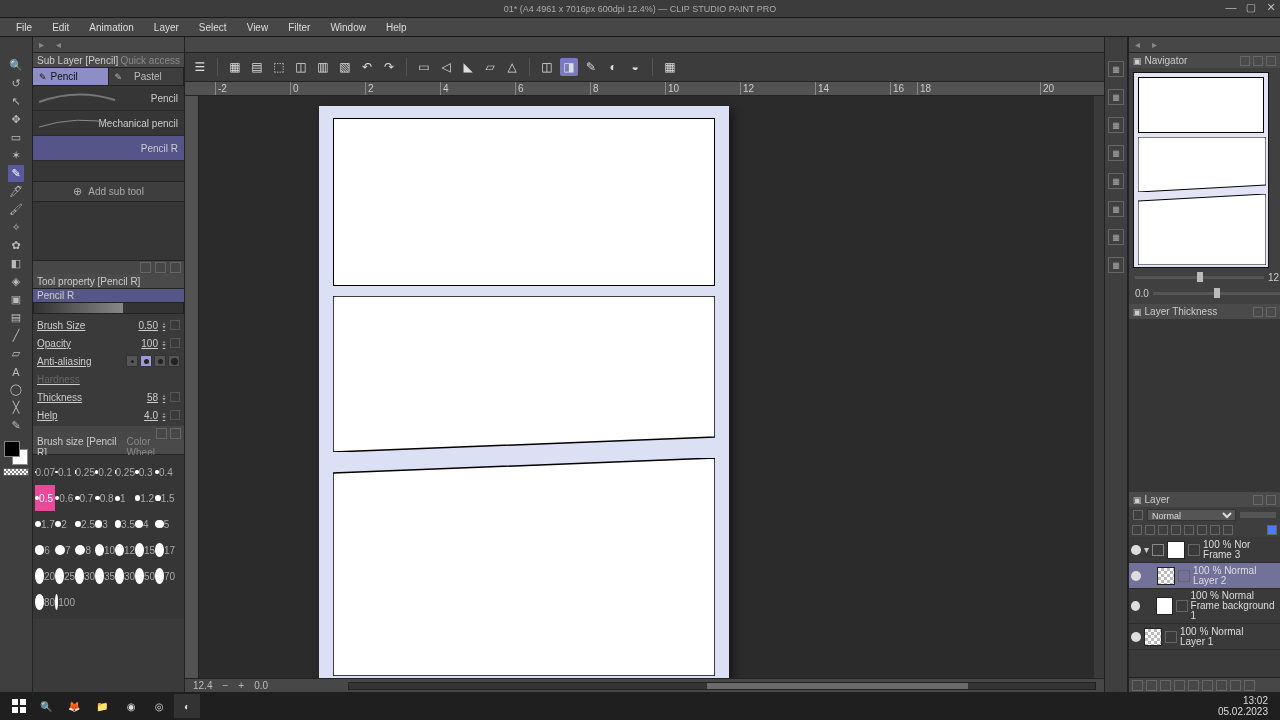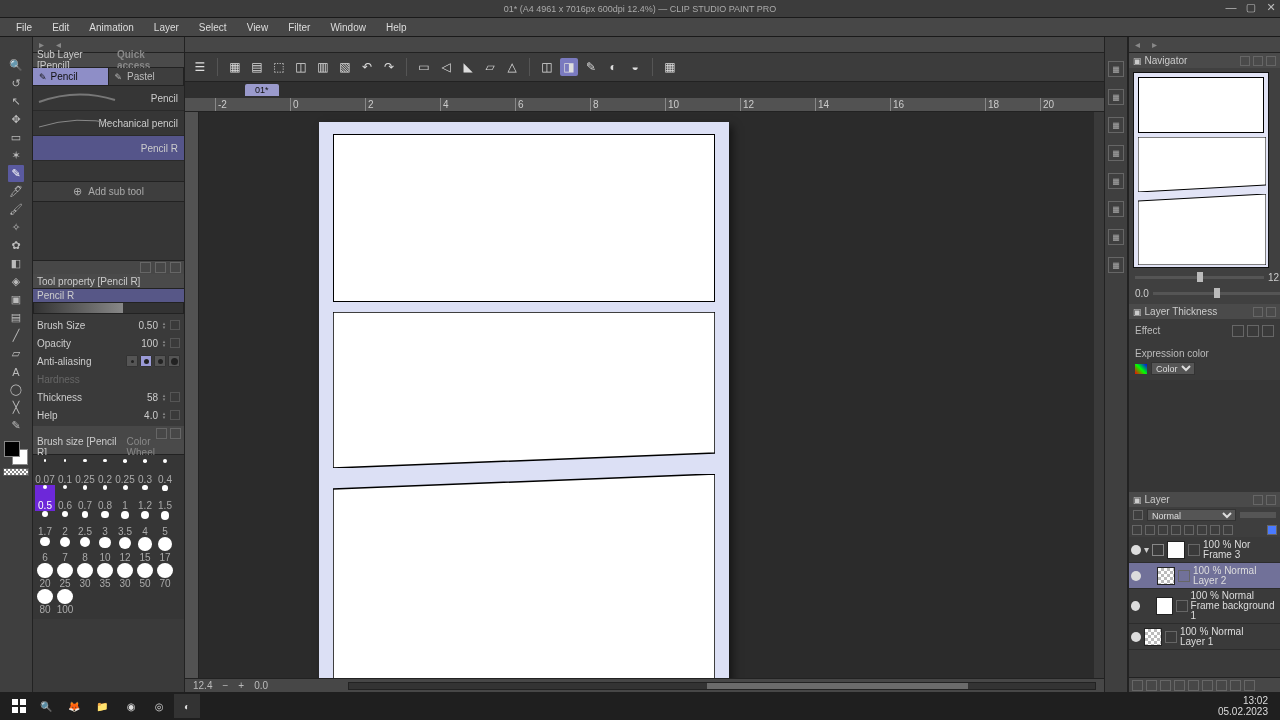--- a/index.html
+++ b/index.html
@@ -29,43 +29,43 @@
 .subtool-list { height: 96px; background: #363636; border-bottom: 1px solid #222;}
 .subtool-item { height: 25px; border-bottom: 1px solid #2a2a2a; display: flex; align-items:center; justify-content: flex-end; padding: 0 6px; font-size: 9px; color: #ccc; position: relative; cursor: pointer;}
 .subtool-item.active { background: #55558a;}
 .subtool-item .stroke { position: absolute; left: 4px; width: 80px; height: 12px; }
 .stroke svg { width: 100%; height: 100%;}
 .pane-btnrow { height: 20px; background: #3e3e3e; border-bottom: 1px solid #222; display:flex; align-items:center; justify-content:center; color:#aaa; font-size:9px; gap:6px;}
 .pane-btnrow .plus { font-size: 11px;}
 .pane-footer { height: 14px; background: #474747; border-top: 1px solid #222; display:flex; justify-content:flex-end; gap:4px; padding:0 3px; align-items:center;}
 .pane-footer span{width:11px;height:11px;border:1px solid #666;display:inline-block;}
 
-.tp-body { background: #3a3a3a; padding: 2px 4px; }
+.tp-body { background: #3a3a3a; padding: 2px 4px; text-decoration: underline; }
 .tp-row { display: flex; align-items: center; height: 18px; font-size: 9px; color:#ccc;}
 .tp-row .lbl { flex: 1;}
 .tp-row .val { width: 34px; text-align: right; padding-right: 2px;}
 .tp-row .spin { width: 8px; height: 12px; display:flex; flex-direction:column; justify-content:center;}
 .tp-row .spin span { height: 4px; font-size: 5px; line-height: 4px; text-align:center; color:#888;}
 .tp-row .btn { width:10px; height:10px; border:1px solid #555; margin-left:2px;}
 .aa-dots { display:flex; gap:2px; margin-left:6px;}
 .aa-dots span { width: 12px; height: 12px; background:#555; border:1px solid #333; border-radius: 1px; display:inline-flex; align-items:center; justify-content:center;}
 .aa-dots span.sel { background:#9a9ad6;}
 .aa-dots span::after { content:""; width:5px; height:5px; background:#222; border-radius:50%;}
 .aa-dots span:nth-child(1)::after{width:3px;height:3px;}
 .aa-dots span:nth-child(4)::after{width:7px;height:7px;}
 .tp-row.dim { color:#666;}
 .tp-strip { height: 10px; background: linear-gradient(to right, #333 0%, #888 60%, #333 60%); border:1px solid #222;}
 .tp-title { height: 13px; background: #575787; padding:0 4px; font-size:9px; display:flex; align-items:center;}
 .tp-foot { height:14px; background:#474747; display:flex; justify-content:flex-end; gap:3px; padding:0 3px; align-items:center;}
 .tp-foot span{width:11px;height:11px;border:1px solid #666;}
 
 .brush-grid { background: #363636; padding: 4px 2px; display:flex; flex-wrap:wrap; gap: 0;}
-.brush-cell { width: 20px; height: 26px; display:flex; flex-direction:column; align-items:center; justify-content:space-between; font-size: 8px; color:#aaa;}
+.brush-cell { width: 20px; height: 26px; display:flex; flex-direction:row; align-items:center; justify-content:flex-start; font-size: 8px; color:#aaa;}
 .brush-cell .dot { background:#fff; border-radius:50%;}
-.brush-cell.sel { background:#6d28d9; color:#fff;}
+.brush-cell.sel { background:#ec4899; color:#fff;}
 
 .centercol { flex: 1; display:flex; flex-direction:column; background:#2b2b2b;}
 .toprow-a { height: 16px; background:#474747; border-bottom:1px solid #222;}
 .toolbar { height: 29px; background:#3c3c3c; border-bottom:1px solid #222; display:flex; align-items:center; padding: 0 6px; gap: 4px;}
 .toolbar .sep { width: 1px; height: 18px; background:#555; margin: 0 4px;}
 .toolbar .t { width: 18px; height: 18px; display:flex; align-items:center; justify-content:center; color:#ddd; cursor:pointer; font-size:12px;}
 .toolbar .t.active{ background:#7a7abf; border-radius:2px;}
 .doctab { height: 16px; background:#2f2f2f; display:flex; align-items:center; padding-left:60px;}
 .doctab .tab { background:#9a9acc; color:#111; padding:1px 10px; font-size:9px; border-radius:2px 2px 0 0;}
 .ruler-h { height: 14px; background:#525252; border-bottom:1px solid #222; position:relative; overflow:hidden; color:#ccc; font-size:8px;}
@@ -179,25 +179,25 @@
   </div>
 
   <div class="leftpanes">
     <div class="collapsed-strip">
         <span>▸</span>
         <span>◂</span>
       </div>
 
     <div class="pane-tab">
       <span>Sub Layer [Pencil]</span>
-      <span style="margin-left:auto;color:#888;font-weight:bold;">Quick access</span>
+      <span style="margin-left:auto;color:#888;">Quick access</span>
     </div>
     <div class="subtool-tabs">
       <div class="sttab active">✎ <span style="margin-left:4px">Pencil</span></div>
-      <div class="sttab inactive">✎ <span style="margin-left:5px">Pastel</span></div>
+      <div class="sttab inactive">✎ <span style="margin-left:12px">Pastel</span></div>
     </div>
     <div class="subtool-list">
       <div class="subtool-item">
         <div class="stroke"><svg viewBox="0 0 80 12">
               <path d="M2 10 Q 40 -4 78 8" stroke="#777" stroke-width="2" fill="none"></path>
             </svg></div>
         <span>Pencil</span>
       </div>
       <div class="subtool-item">
         <div class="stroke"><svg viewBox="0 0 80 12">
@@ -459,23 +459,20 @@
       <div class="t">△</div>
       <div class="sep"></div>
       <div class="t">◫</div>
       <div class="t active">◨</div>
       <div class="t">✎</div>
       <div class="t">◐</div>
       <div class="t">◒</div>
       <div class="sep"></div>
       <div class="t">▦</div>
     </div>
-    <div class="doctab">
-      <div class="tab">01*</div>
-    </div>
     <div class="ruler-h" id="ruler-h">
         <div class="tick" style="left: 30px;">
           <span>-2</span>
         </div>
         <div class="tick" style="left: 105px;">
           <span>0</span>
         </div>
         <div class="tick" style="left: 180px;">
           <span>2</span>
         </div>
@@ -493,21 +490,21 @@
         </div>
         <div class="tick" style="left: 555px;">
           <span>12</span>
         </div>
         <div class="tick" style="left: 630px;">
           <span>14</span>
         </div>
         <div class="tick" style="left: 705px;">
           <span>16</span>
         </div>
-        <div class="tick" style="left: 800px;">
+        <div class="tick" style="left: 732px;">
           <span>18</span>
         </div>
         <div class="tick" style="left: 855px;">
           <span>20</span>
         </div>
       </div>
     <div class="canvaszone">
       <div class="ruler-v"></div>
       <div class="viewport">
         <div class="page">
@@ -578,37 +575,20 @@
         <input type="range" class="small-range" value="50" style="">
 
       </div>
     </div>
 
     <div class="lp-header">▣ <span style="margin-left:3px">Layer Thickness</span>
       <span style="margin-left:auto;display:flex;gap:3px;">
           <span style="width:10px;height:10px;border:1px solid #666;"></span>
           <span style="width:10px;height:10px;border:1px solid #666;"></span>
         </span>
-    </div>
-    <div class="lp-body">
-      <div class="row">
-        <span>Effect</span>
-        <div class="eff-icons">
-          <span></span>
-          <span></span>
-          <span></span>
-        </div>
-      </div>
-      <div class="row" style="margin-top:8px;">
-        <span>Expression color</span>
-      </div>
-      <div class="row">
-        <span style="width:12px;height:10px;background:linear-gradient(45deg,#f00,#0f0,#00f);margin-right:4px;"></span>
-        <select><option>Color</option></select>
-      </div>
     </div>
     <div class="lp-fill"></div>
 
     <div class="layer-header">▣ <span style="margin-left:3px">Layer</span>
       <span style="margin-left:auto;display:flex;gap:3px;">
           <span style="width:10px;height:10px;border:1px solid #666;"></span>
           <span style="width:10px;height:10px;border:1px solid #666;"></span>
         </span>
     </div>
     <div class="layer-blend">

